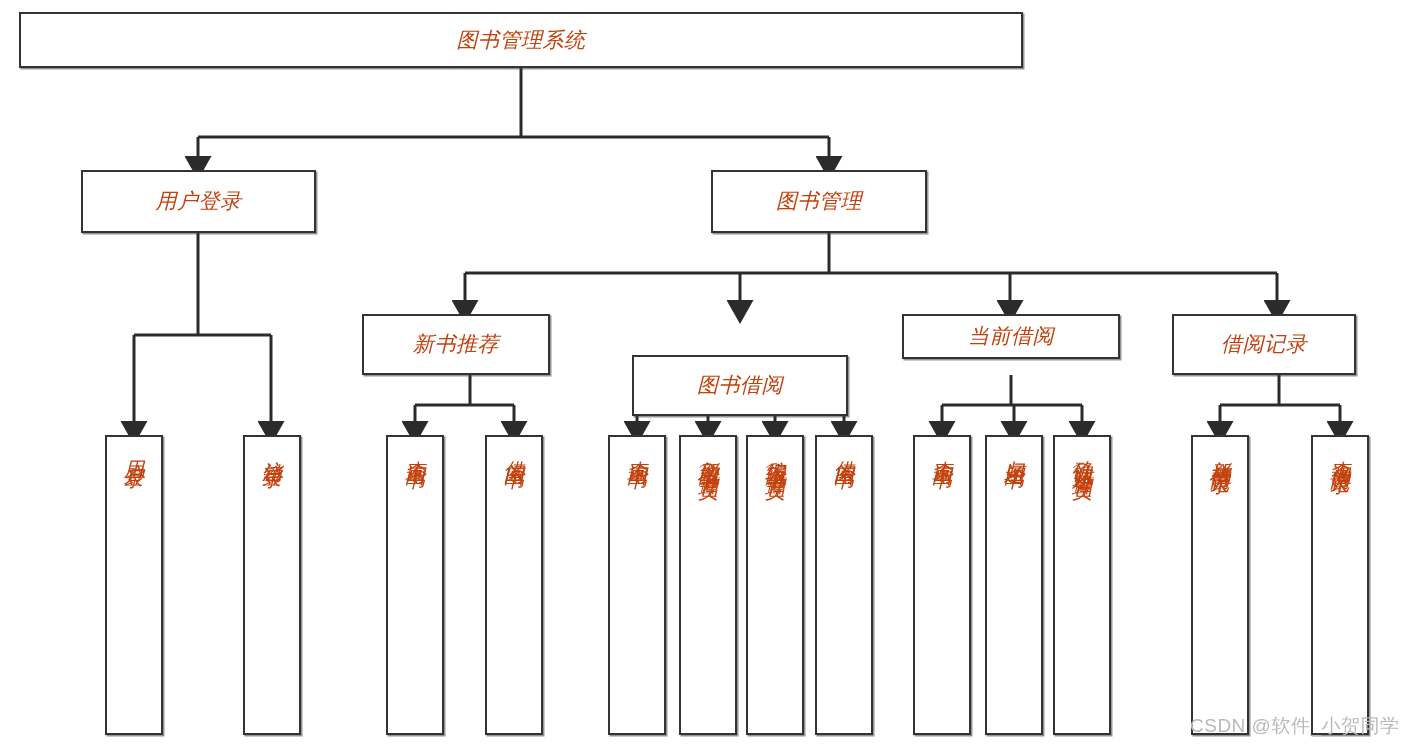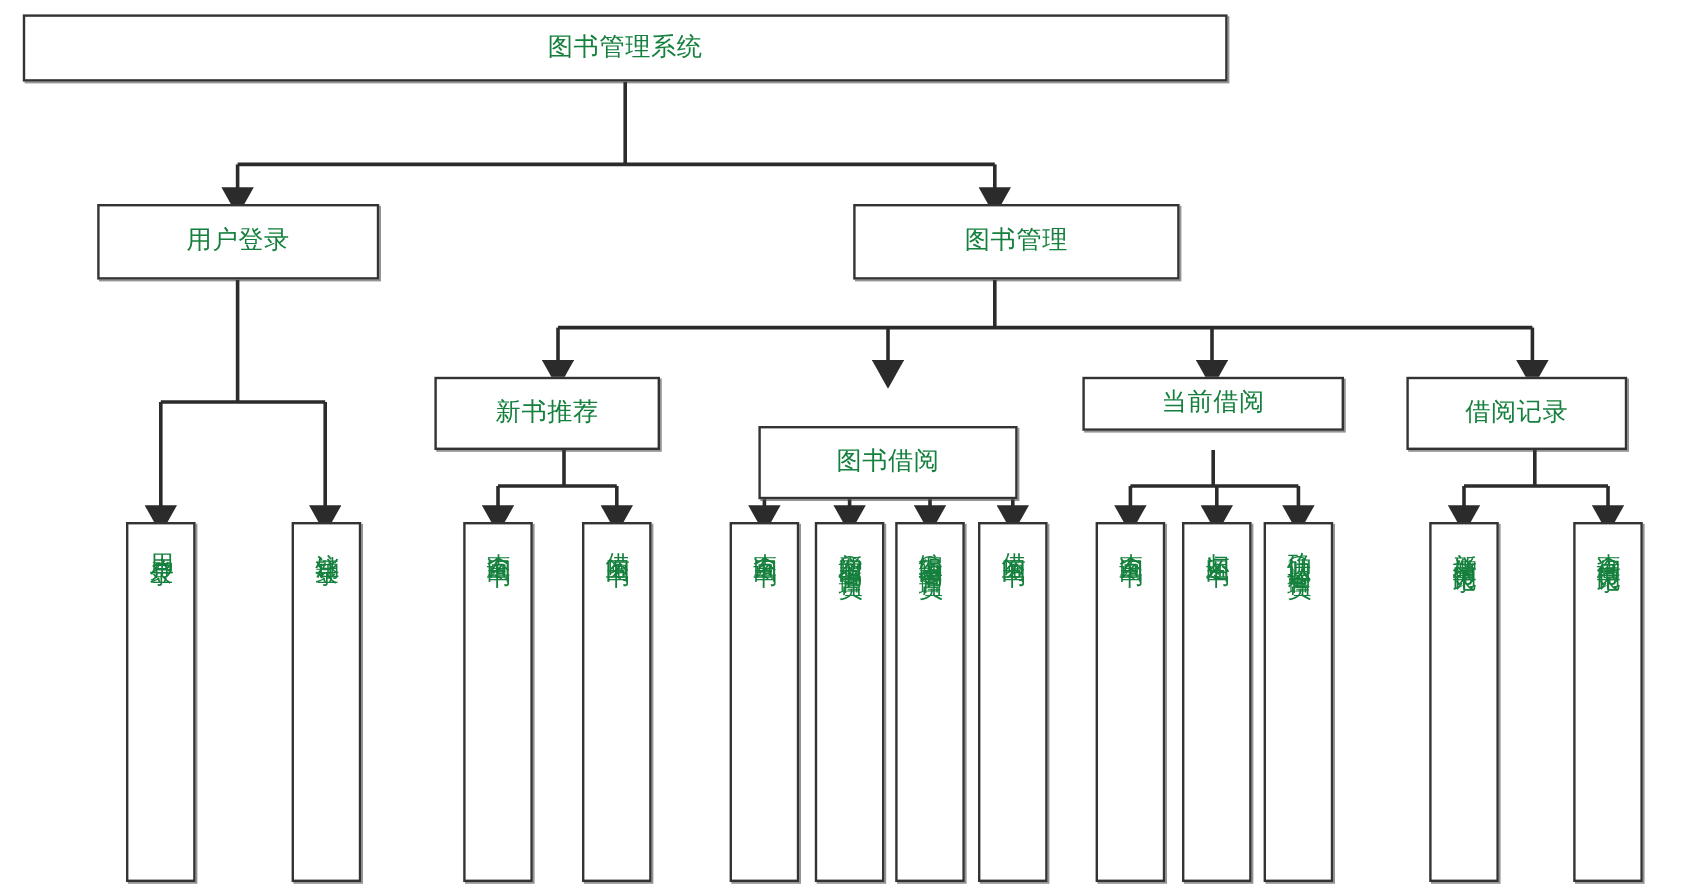--- a/index.html
+++ b/index.html
@@ -29,23 +29,24 @@
     border:2px solid #333333;
     box-shadow:1.5px 1.5px 0 rgba(60,60,60,0.55);
     display:flex;
     align-items:center;
     justify-content:center;
     overflow:hidden;
   }
   .node .label{
     font-size:21px;
     line-height:1.15;
-    color:#15803d;
+    color:#c2410c;
     white-space:nowrap;
     letter-spacing:0.5px;
+    font-style:italic;
   }
   
   .node.leaf{
     align-items:flex-start;
     justify-content:center;
     padding-top:8px;
   }
   .node.leaf .label{
     writing-mode:vertical-rl;
     text-orientation:upright;
@@ -112,21 +113,21 @@
       </g>
   </svg>
 
   <div id="node-layer">
       <div class="node" style="left: 19px; top: 12px; width: 1004px; height: 56px;">
         <span class="label">图书管理系统</span>
       </div>
       <div class="node" style="left: 81px; top: 170px; width: 235px; height: 63px;">
         <span class="label">用户登录</span>
       </div>
-      <div class="node" style="left: 711px; top: 170px; width: 272px; height: 63px;">
+      <div class="node" style="left: 711px; top: 170px; width: 216px; height: 63px;">
         <span class="label">图书管理</span>
       </div>
       <div class="node" style="left: 362px; top: 314px; width: 188px; height: 61px;">
         <span class="label">新书推荐</span>
       </div>
       <div class="node" style="left: 632px; top: 314px; width: 216px; height: 61px; margin-top: 41px;">
         <span class="label">图书借阅</span>
       </div>
       <div class="node" style="left: 902px; top: 314px; width: 218px; height: 45px;">
         <span class="label">当前借阅</span>
@@ -168,14 +169,15 @@
         <span class="label">确认归还（管理员）</span>
       </div>
       <div class="node leaf" style="left: 1191px; top: 435px; width: 58px; height: 300px;">
         <span class="label">新增借阅记录</span>
       </div>
       <div class="node leaf" style="left: 1311px; top: 435px; width: 58px; height: 300px;">
         <span class="label">查询借阅记录</span>
       </div>
     </div>
 
+  <div class="watermark" style="left:1190px; top:713px;">CSDN @软件_小贺同学</div>
 
 </div>
 
 </body></html>

